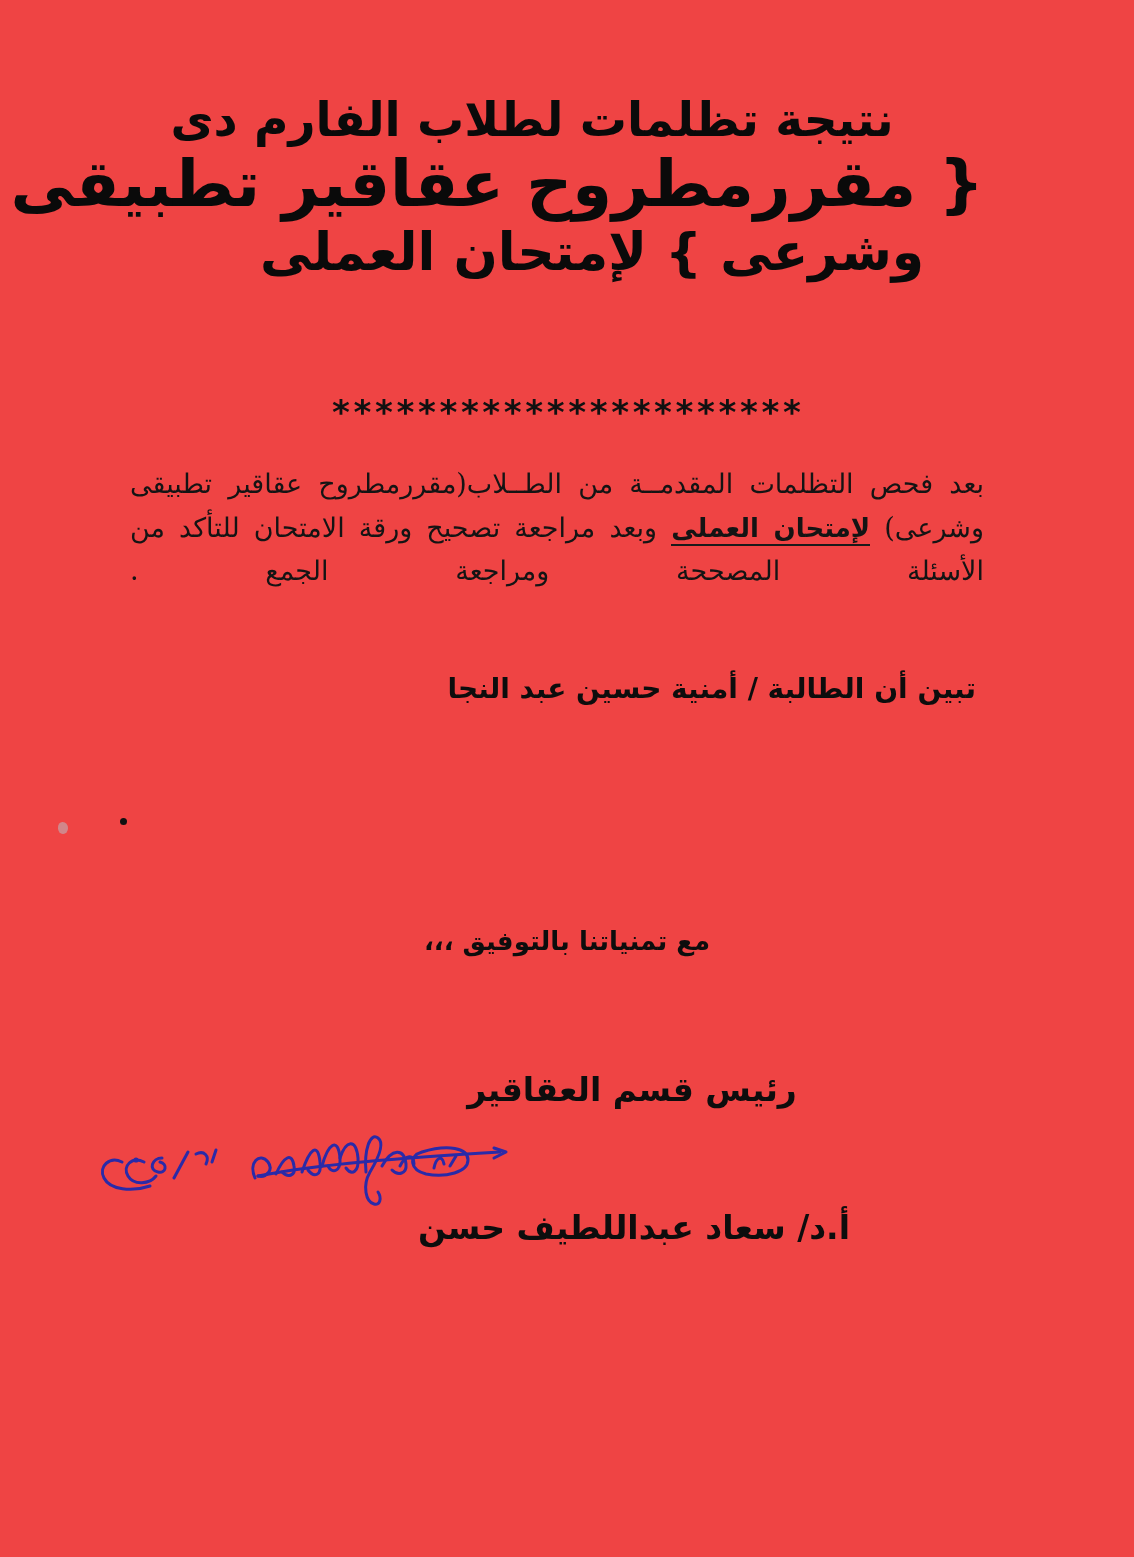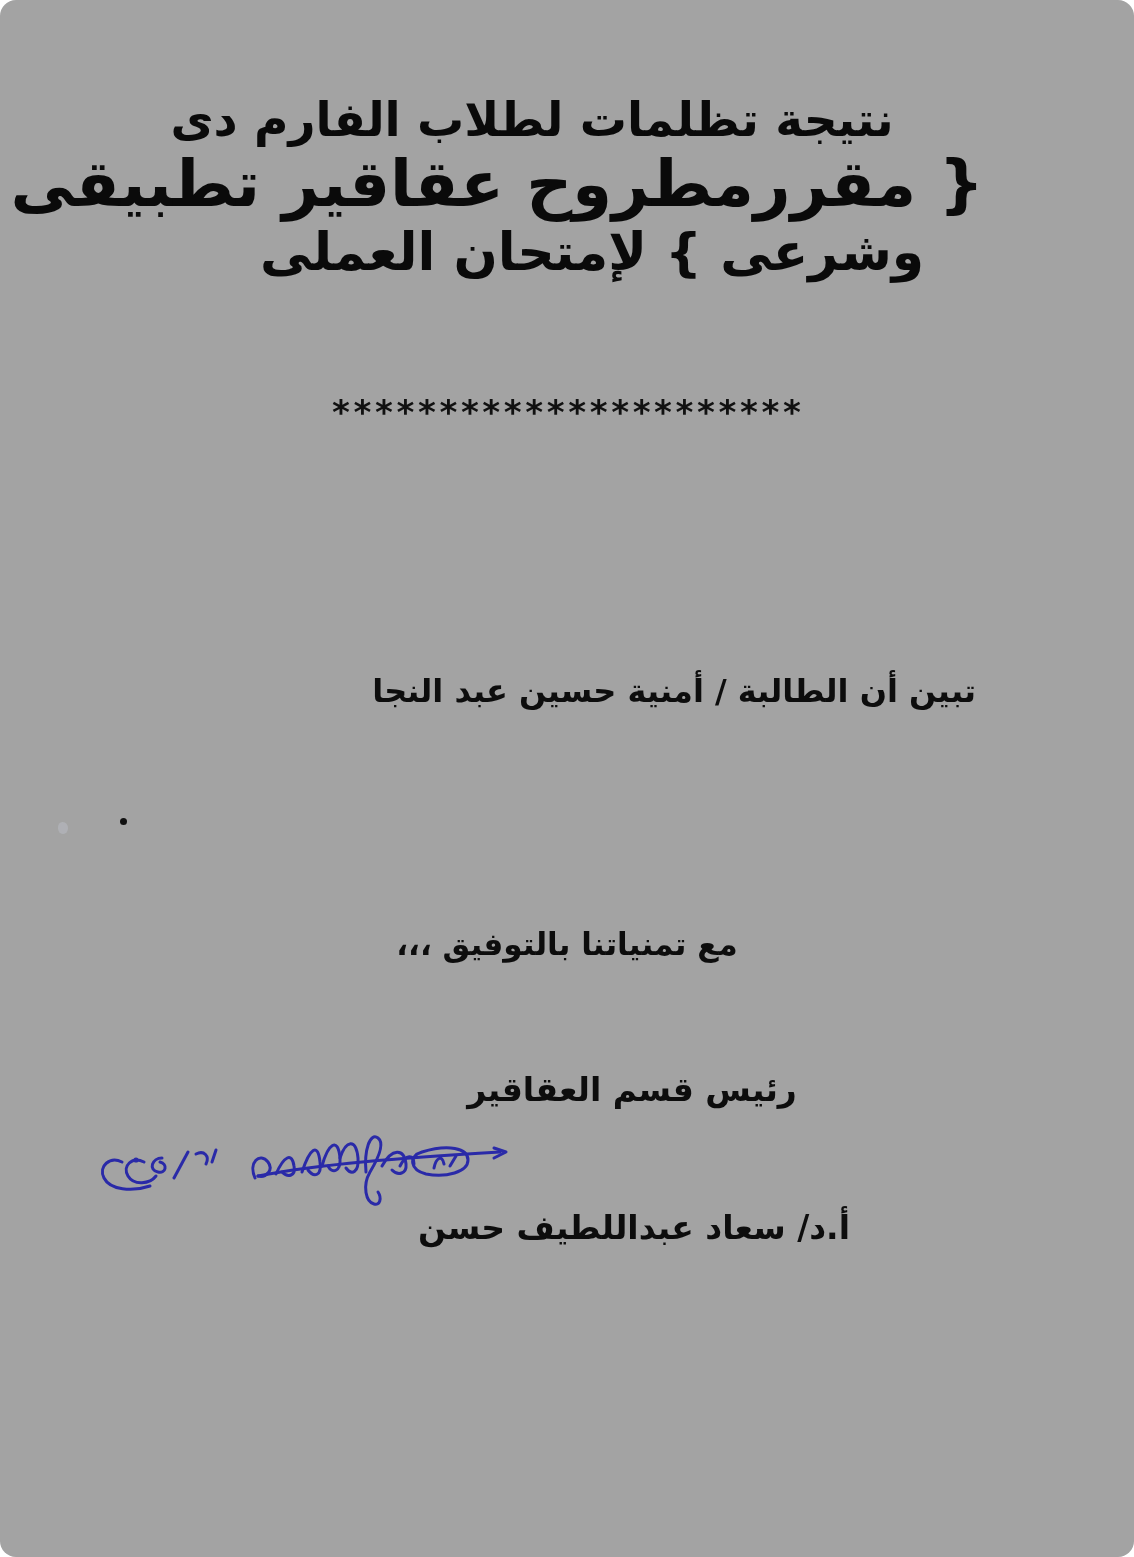--- a/index.html
+++ b/index.html
@@ -7,26 +7,25 @@
     margin: 0;
     padding: 0;
     background: #ffffff;
   }
 
   .page {
     position: relative;
     width: 1134px;
     height: 1557px;
     margin: 0 auto;
-    background: #a3a3a3;
+    background: #ef4444;
     overflow: hidden;
     font-family: "Liberation Serif", "DejaVu Serif", serif;
     color: #111111;
     direction: rtl;
-    border-radius: 16px;
   }
 
   
   .title-block {
     position: absolute;
     top: 96px;
     right: 120px;
     left: 110px;
     text-align: center;
   }
@@ -90,21 +89,21 @@
     font-family: "DejaVu Sans", "Liberation Sans", sans-serif;
     font-weight: bold;
     color: #0d0d0d;
     direction: rtl;
     white-space: nowrap;
   }
 
   .result-line.name {
     top: 672px;
     right: 158px;
-    font-size: 32px;
+    font-size: 28px;
   }
 
   .result-line.grade {
     top: 730px;
     right: 128px;
     left: 128px;
     font-size: 28px;
     text-align: center;
   }
 
@@ -132,21 +131,21 @@
 
   
   .closing {
     position: absolute;
     top: 926px;
     right: 0;
     left: 0;
     text-align: center;
     font-family: "DejaVu Sans", "Liberation Sans", sans-serif;
     font-weight: bold;
-    font-size: 31px;
+    font-size: 26px;
     color: #0d0d0d;
     direction: rtl;
     white-space: nowrap;
   }
 
   
   .sig-title {
     position: absolute;
     top: 1070px;
     right: 0;
@@ -193,20 +192,23 @@
 <div class="page">
 
   <div class="title-block">
     <div class="title-line l1">نتيجة تظلمات لطلاب الفارم دى</div>
     <div class="title-line l2">{ مقررمطروح عقاقير تطبيقى</div>
     <div class="title-line l3">وشرعى } لإمتحان العملى</div>
   </div>
 
   <div class="stars">**********************</div>
 
+  <div class="para">
+    <span>بعد فحص التظلمات المقدمــة من الطــلاب(مقررمطروح عقاقير تطبيقى وشرعى) </span><span class="emph">لإمتحان العملى</span><span> وبعد مراجعة تصحيح ورقة الامتحان للتأكد من الأسئلة المصححة ومراجعة الجمع .</span>
+  </div>
 
   <div class="result-line name">تبين أن الطالبة / أمنية حسين عبد النجا</div>
   <div class="stray-dot"></div>
   <div class="smudge"></div>
 
   <div class="closing">مع تمنياتنا بالتوفيق ،،،</div>
 
   <div class="sig-title">رئيس قسم العقاقير</div>
 
   <div class="signature">

